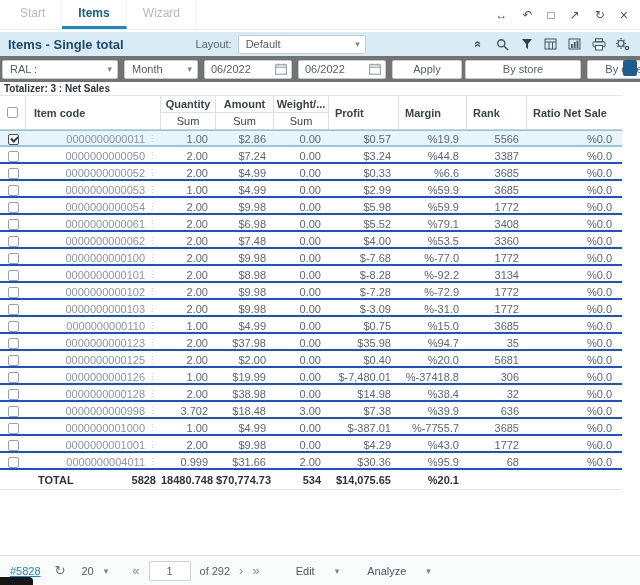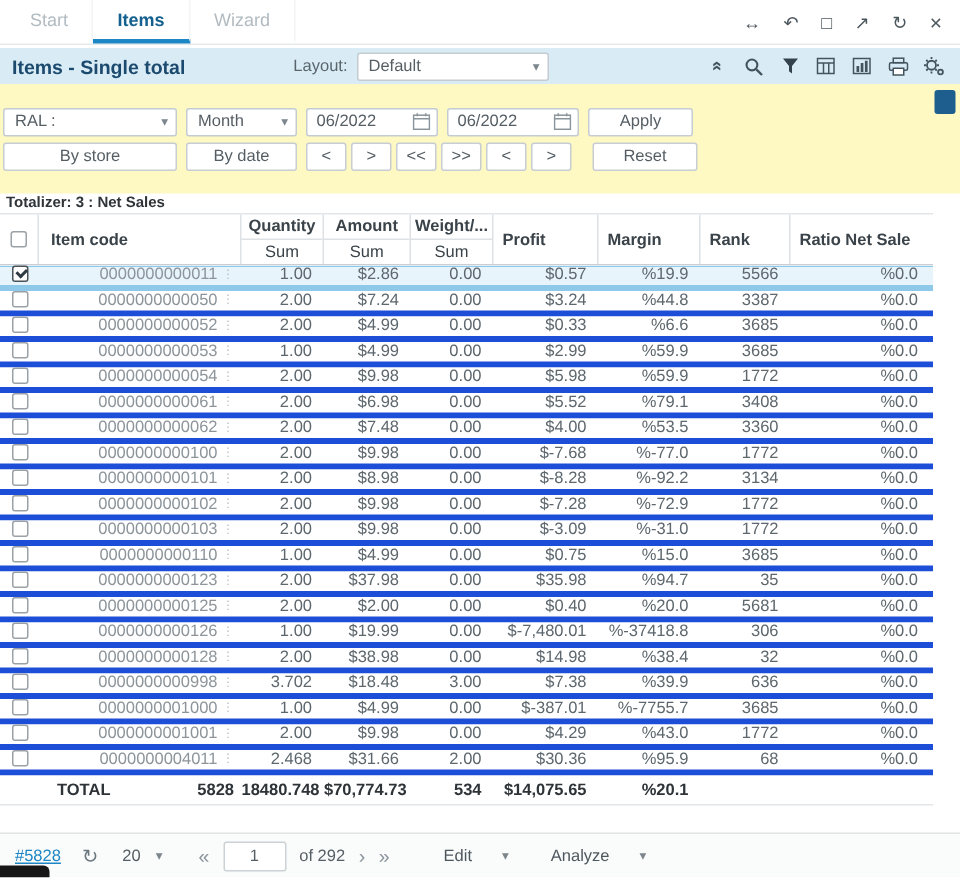--- a/index.html
+++ b/index.html
@@ -19,21 +19,21 @@
   .page-title{font-size:13px;font-weight:bold;color:#1c4a6e;}
   .layout-label{margin-left:72px;color:#5a646b;}
   .select{background:#fff;border:1px solid #c4ccd2;border-radius:2px;height:19px;display:flex;align-items:center;justify-content:space-between;padding:0 5px 0 7px;color:#555e64;}
   .layout-select{width:128px;margin-left:6px;}
   .caret{font-size:9px;color:#7d868c;margin-left:6px;}
   .title-icons{margin-left:auto;display:flex;align-items:center;gap:9px;}
   .ticon{display:flex;align-items:center;justify-content:center;width:15px;height:15px;}
   .collapse-glyph{display:inline-block;transform:rotate(90deg);font-size:12px;font-weight:bold;color:#44545e;}
 
   
-  .filters{padding:15px 2px;display:flex;flex-direction:column;gap:3px;background:#fef9c3;position:relative;}
+  .filters{padding:3px 2px;display:flex;gap:3px;background:#737373;position:relative;}
   .frow{display:flex;align-items:center;gap:6px;height:20px;}
   .group-select{width:116px;}
   .period-select{width:74px;}
   .datebox{width:88px;height:19px;border:1px solid #c4ccd2;border-radius:2px;background:#fff;display:flex;align-items:center;}
   .datebox input{border:none;outline:none;flex:1;min-width:0;font-size:11px;color:#555e64;padding-left:6px;font-family:inherit;background:transparent;}
   .datebox .cal{display:flex;align-items:center;padding-right:4px;}
   .btn{background:#fff;border:1px solid #c7cdd2;border-radius:2px;height:19px;font-size:11px;color:#555e64;display:flex;align-items:center;justify-content:center;}
   .btn-apply{width:70px;}
   .btn-reset{width:70px;margin-left:11px;}
   .btn-bystore{width:116px;}
@@ -55,21 +55,21 @@
   .th-sum .sum{height:16px;display:flex;align-items:center;justify-content:center;font-weight:normal;text-align:right;}
   .th-qty{width:55px;}
   .th-amt{width:58px;}
   .th-wgt{width:55px;}
   .th-plain{align-items:center;padding-left:6px;text-align:center;}
   .th-prf{width:70px;}
   .th-mrg{width:68px;}
   .th-rnk{width:60px;}
   .th-rto{width:95px;border-right:none;}
 
-  .trow{display:flex;height:17px;border-bottom:4px solid #1d4ed8;align-items:flex-start;background:#fff;}
+  .trow{display:flex;height:17px;border-bottom:2px solid #1d4ed8;align-items:flex-end;background:#fff;}
   .trow.selected{background:#e8f4fc;box-shadow:inset 0 1px 0 #8fc9ea;border-bottom-color:#8fc9ea;}
   .cell{font-size:11px;color:#5d676d;}
   .c-check{width:26px;display:flex;justify-content:center;}
   .c-item{width:135px;display:flex;justify-content:flex-end;align-items:center;color:#8d959b;padding-right:5px;gap:3px;}
   .rowmenu{color:#b6bcc1;font-size:8px;line-height:1;}
   .c-num{text-align:right;}
   .c-qty{width:55px;padding-right:8px;}
   .c-amt{width:58px;padding-right:8px;}
   .c-wgt{width:55px;padding-right:8px;}
   .c-prf{width:70px;padding-right:8px;}
@@ -556,21 +556,21 @@
     <div class="cell c-num c-rto">%0.0</div>
   </div>
         <div class="trow">
     <div class="cell c-check">
       <input type="checkbox" class="cb" style="">
     </div>
     <div class="cell c-item">
       <span>0000000004011</span>
       <span class="rowmenu">⋮</span>
     </div>
-    <div class="cell c-num c-qty">2.468</div>
+    <div class="cell c-num c-qty">0.999</div>
     <div class="cell c-num c-amt">$31.66</div>
     <div class="cell c-num c-wgt">2.00</div>
     <div class="cell c-num c-prf">$30.36</div>
     <div class="cell c-num c-mrg">%95.9</div>
     <div class="cell c-num c-rnk">68</div>
     <div class="cell c-num c-rto">%0.0</div>
   </div>
       </div>
 
     <div class="total-row">

